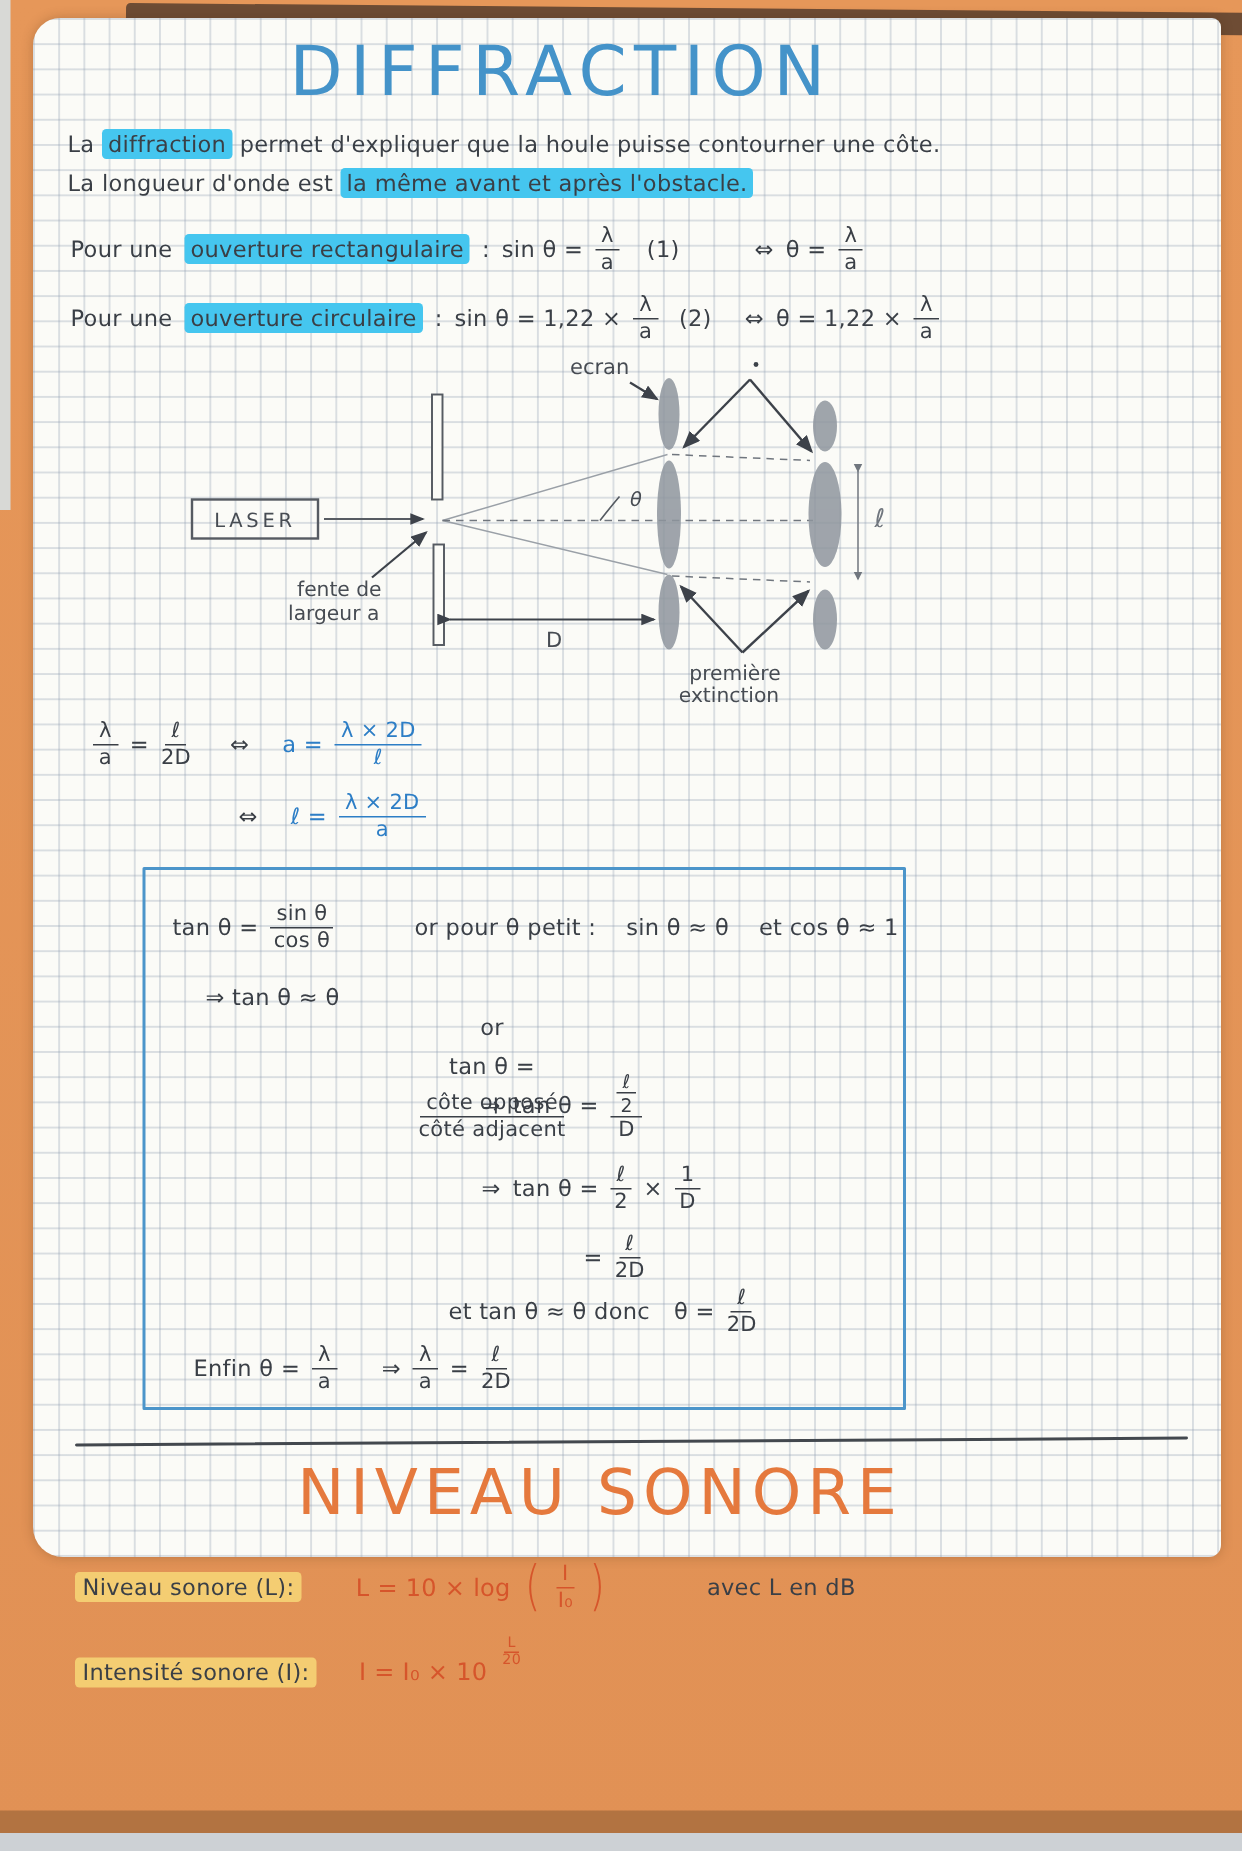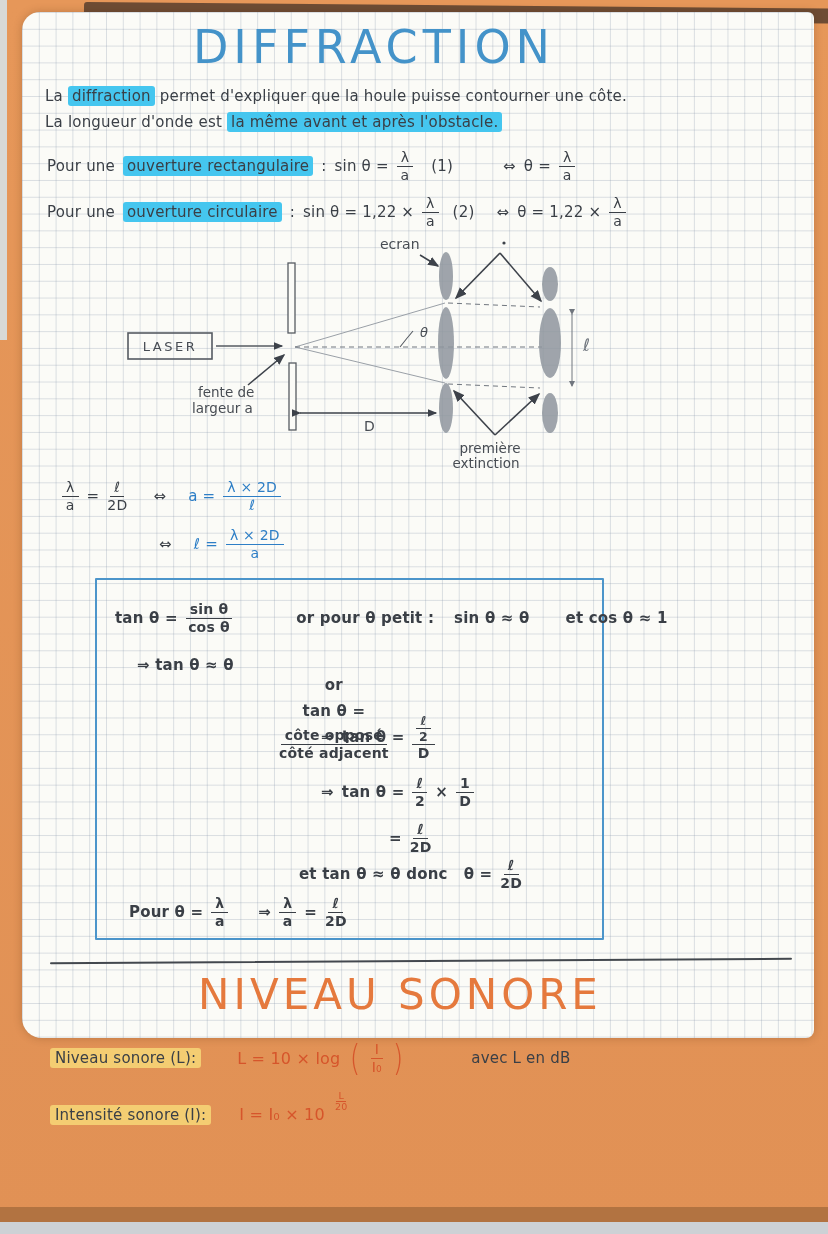--- a/index.html
+++ b/index.html
@@ -24,21 +24,21 @@
   .hl-cyan{background:#45c6ef;padding:1px 4px;border-radius:3px;}
   .hl-yellow{background:#f4cd72;padding:1px 5px;border-radius:3px;}
   .line{display:flex;align-items:baseline;gap:5px;white-space:nowrap;}
   .eqrow{display:flex;align-items:center;white-space:nowrap;gap:8px;}
   .frac{display:inline-flex;flex-direction:column;align-items:center;line-height:1.05;
         vertical-align:middle;font-size:14px;}
   .frac .num{border-bottom:1.4px solid currentColor;padding:0 4px 1px;}
   .frac .den{padding-top:1px;}
   .blue{color:#2d7ec6;}
   .orange{color:#d6552b;}
-  .deriv-box{border:2px solid #4c95ca;border-radius:1px;font-weight:bold;}
+  .deriv-box{border:2px solid #4c95ca;border-radius:1px;}
   .divider{height:2px;background:#43484e;transform:rotate(-0.35deg);border-radius:2px;}
   .sonore-title{text-align:center;width:100%;transform:translateX(-18px);
                 font-size:42px;color:#e5793d;letter-spacing:4px;}
   .bigparen{font-size:36px;font-weight:200;line-height:1;transform:scaleX(.75);display:inline-block;}
   .expfrac{display:inline-flex;flex-direction:column;align-items:center;font-size:9.5px;
            line-height:1.1;transform:translateY(-13px);margin-left:2px;}
   .expfrac .num{border-bottom:1px solid currentColor;padding:0 2px;}
   svg text{font-family:"DejaVu Sans",sans-serif;}
 </style>
 </head>
@@ -187,23 +187,23 @@
       </span>
     </div>
 
     <div class="abs deriv-box" style="left:73px;top:566px;width:505px;height:358px;">
       <div class="abs eqrow hand" style="left:18px;top:22px;">
         <span>tan θ =</span>
         <span class="frac">
           <span class="num">sin θ</span>
           <span class="den">cos θ</span>
         </span>
-        <span style="margin-left:10px;padding-left:46px;">or pour θ petit :</span>
+        <span style="padding-left:46px;">or pour θ petit :</span>
         <span style="margin-left:12px;">sin θ ≈ θ</span>
-        <span style="margin-left:28px;">et cos θ ≈ 1</span>
+        <span style="margin-left:12px;">et cos θ ≈ 1</span>
       </div>
       <div class="abs eqrow hand" style="left:40px;top:76px;">
         <span>⇒ tan θ ≈ θ</span>
       </div>
       <div class="abs eqrow hand" style="left:182px;top:96px;flex-direction:column;">
         <span>or</span>
         <span>tan θ =</span>
         <span class="frac">
           <span class="num">côte opposé</span>
           <span class="den">côté adjacent</span>
@@ -244,21 +244,21 @@
       </div>
       <div class="abs eqrow hand" style="left:202px;top:278px;justify-content:center;">
         <span>et tan θ ≈ θ donc</span>
         <span style="margin-left:8px;">θ =</span>
         <span class="frac">
           <span class="num">ℓ</span>
           <span class="den">2D</span>
         </span>
       </div>
       <div class="abs eqrow hand" style="left:32px;top:316px;">
-        <span>Pour θ =</span>
+        <span>Enfin θ =</span>
         <span class="frac">
           <span class="num">λ</span>
           <span class="den">a</span>
         </span>
         <span style="margin-left:22px;">⇒</span>
         <span class="frac">
           <span class="num">λ</span>
           <span class="den">a</span>
         </span>
         <span>=</span>

